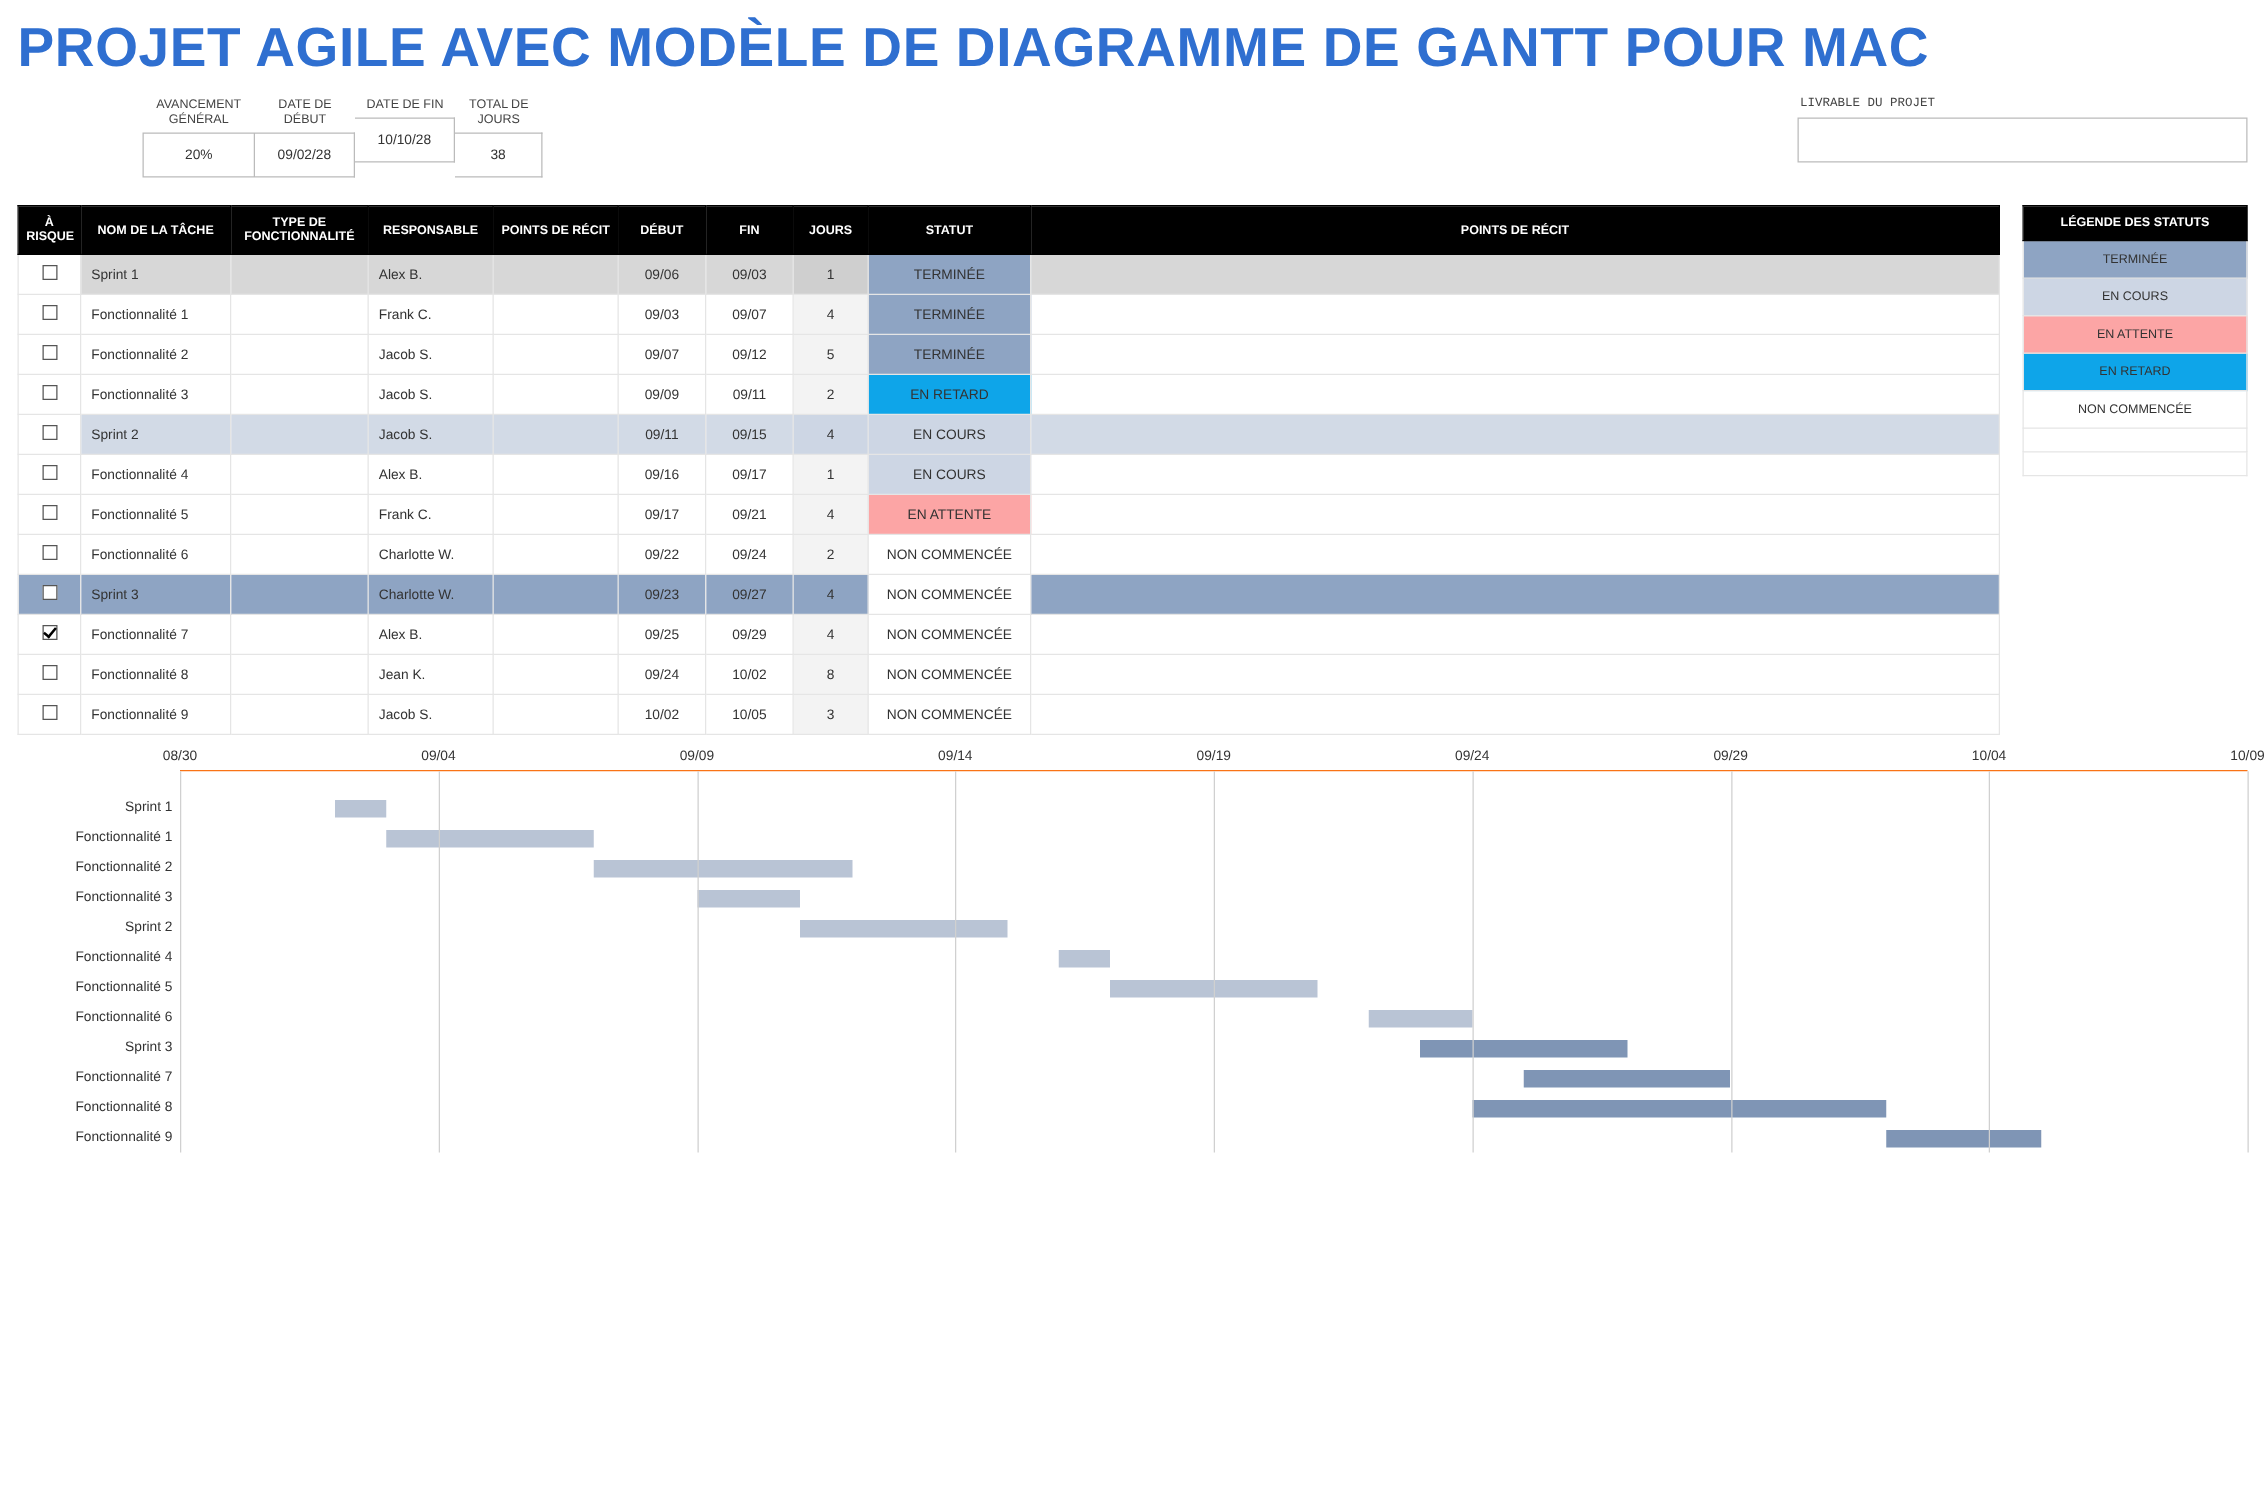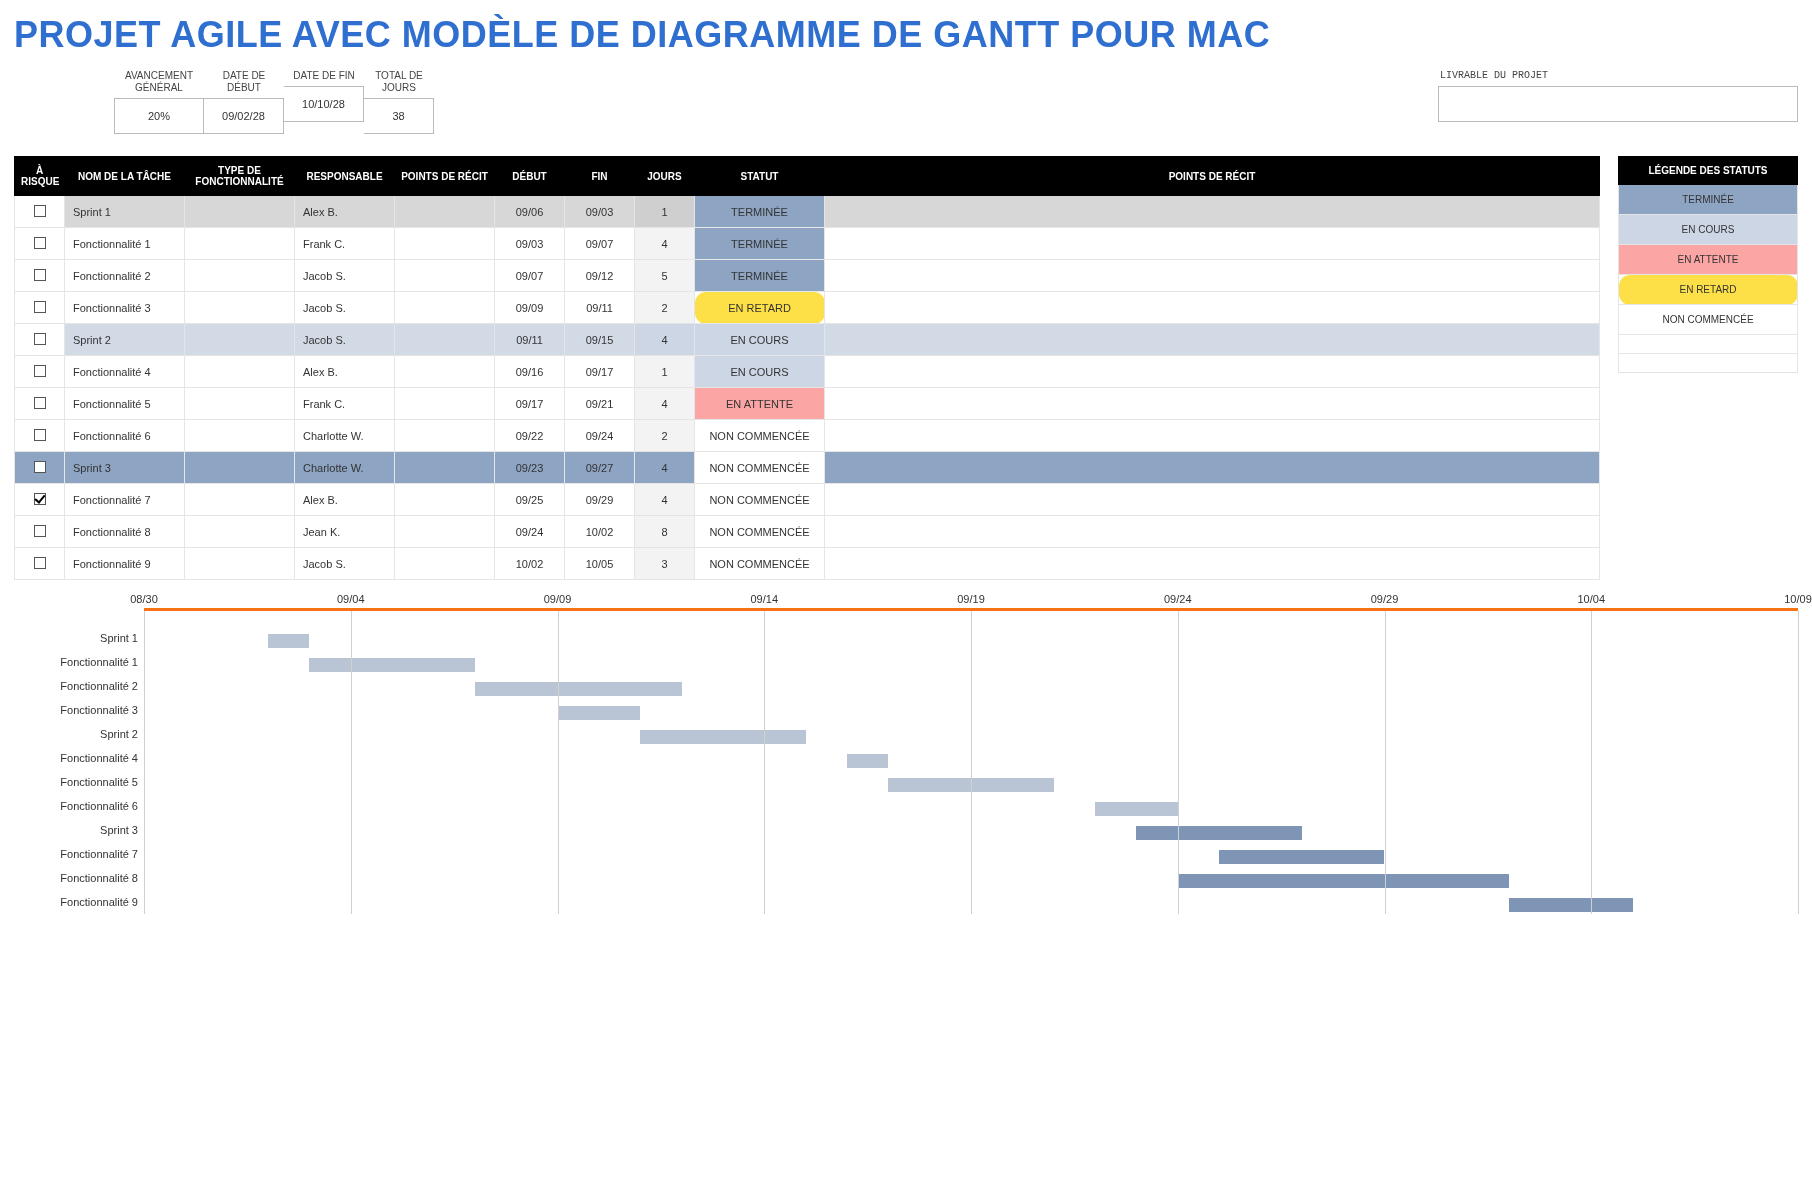--- a/index.html
+++ b/index.html
@@ -1,19 +1,19 @@
 <!DOCTYPE html>
 <html><head>
 <meta charset="utf-8">
 <style>
   * { box-sizing: border-box; }
   html, body { margin: 0; padding: 0; font-family: Arial, Helvetica, sans-serif; color: #333; background:#fff; }
   body { padding: 10px 14px 24px; }
 
-  .title { color:#2f6fd0; font-weight:700; font-size:36px; letter-spacing:.5px; margin:4px 0 14px; font-family:"Arial Black", Arial, sans-serif; }
+  .title { color:#2f6fd0; font-weight:700; font-size:44px; letter-spacing:.5px; margin:4px 0 14px; font-family:"Arial Black", Arial, sans-serif; }
 
   .meta-section { display:flex; gap:18px; align-items:flex-start; flex-wrap:wrap; padding-left:40px; }
   .meta-group { display:flex; flex-direction:column; }
   .meta-label { font-size:10px; text-align:center; line-height:12px; padding:0 4px 4px; color:#444; }
   .meta-box { border:1px solid #bbb; padding:10px 12px; font-size:11px; min-height:36px; display:flex; align-items:center; justify-content:center; background:#fff; text-align:center; }
 
   .meta-row { display:flex; }
   .meta-row .meta-group + .meta-group .meta-box { border-left:none;text-align:center; }
 
   .meta-right { margin-left:auto; display:flex; flex-direction:column; gap:10px;font-family:Liberation Mono, monospace; }
@@ -30,21 +30,21 @@
 
   .risk-cell { text-align:center; }
   .cb { width:12px; height:12px; border:1px solid #555; display:inline-block; background:#fff; position:relative; }
   .cb.checked::after { content:""; position:absolute; left:2px; top:-1px; width:4px; height:8px; border:solid #000; border-width:0 2px 2px 0; transform:rotate(40deg); }
 
   .status { text-align:center; font-size:10px; }
 
   .s-terminee      { background:#8ea4c3; }
   .s-encours       { background:#cdd6e4; }
   .s-enattente     { background:#fca5a5; }
-  .s-enretard      { background:#fde047;border-radius:11px; }
+  .s-enretard      { background:#0ea5e9; }
   .s-noncommencee  { background:#ffffff; }
 
   tr.sprint-1 td { background:#d7d7d7; }
   tr.sprint-1 td.days { background:#cfcfcf; }
   tr.sprint-1 td.status.s-terminee { background:#8ea4c3; }
 
   tr.sprint-2 td { background:#d2dae6; }
   tr.sprint-2 td.days { background:#cdd6e4; }
   tr.sprint-2 td.status { background:#cdd6e4; }
 
@@ -56,21 +56,21 @@
 
   .legend { width:180px; flex-shrink:0; }
   .legend table { width:100%; border-collapse:collapse; }
   .legend th { background:#000; color:#fff; font-size:10px; font-weight:700; padding:8px 6px; border:1px solid #000; }
   .legend td { border:1px solid #e5e5e5; font-size:10px; text-align:center; padding:9px 4px; }
 
   .gantt-wrap { margin-top:28px; padding-left:10px; }
   .gantt { display:flex; }
   .gantt-labels { width:120px; flex-shrink:0; }
   .gantt-labels .glabel { height:24px; display:flex; align-items:center; justify-content:flex-end; padding-right:6px; font-size:11px; }
-  .gantt-chart { flex:1; position:relative; border-top:3px solid #f97316;text-align:right; }
+  .gantt-chart { flex:1; position:relative; border-top:1px solid #f97316;text-align:right; }
   .gantt-axis { position:relative; height:18px; }
   .tick { position:absolute; top:-18px; font-size:11px; transform:translateX(-50%); }
   .gridline { position:absolute; top:0; bottom:0; width:0; border-left:1px solid #d0d0d0; }
   .grow { position:relative; height:24px; }
   .gbar   { position:absolute; height:14px; top:5px; background:#b9c4d5; }
   .gbar.alt { background:#7f95b5; }
 </style>
 </head>
 <body>
 

